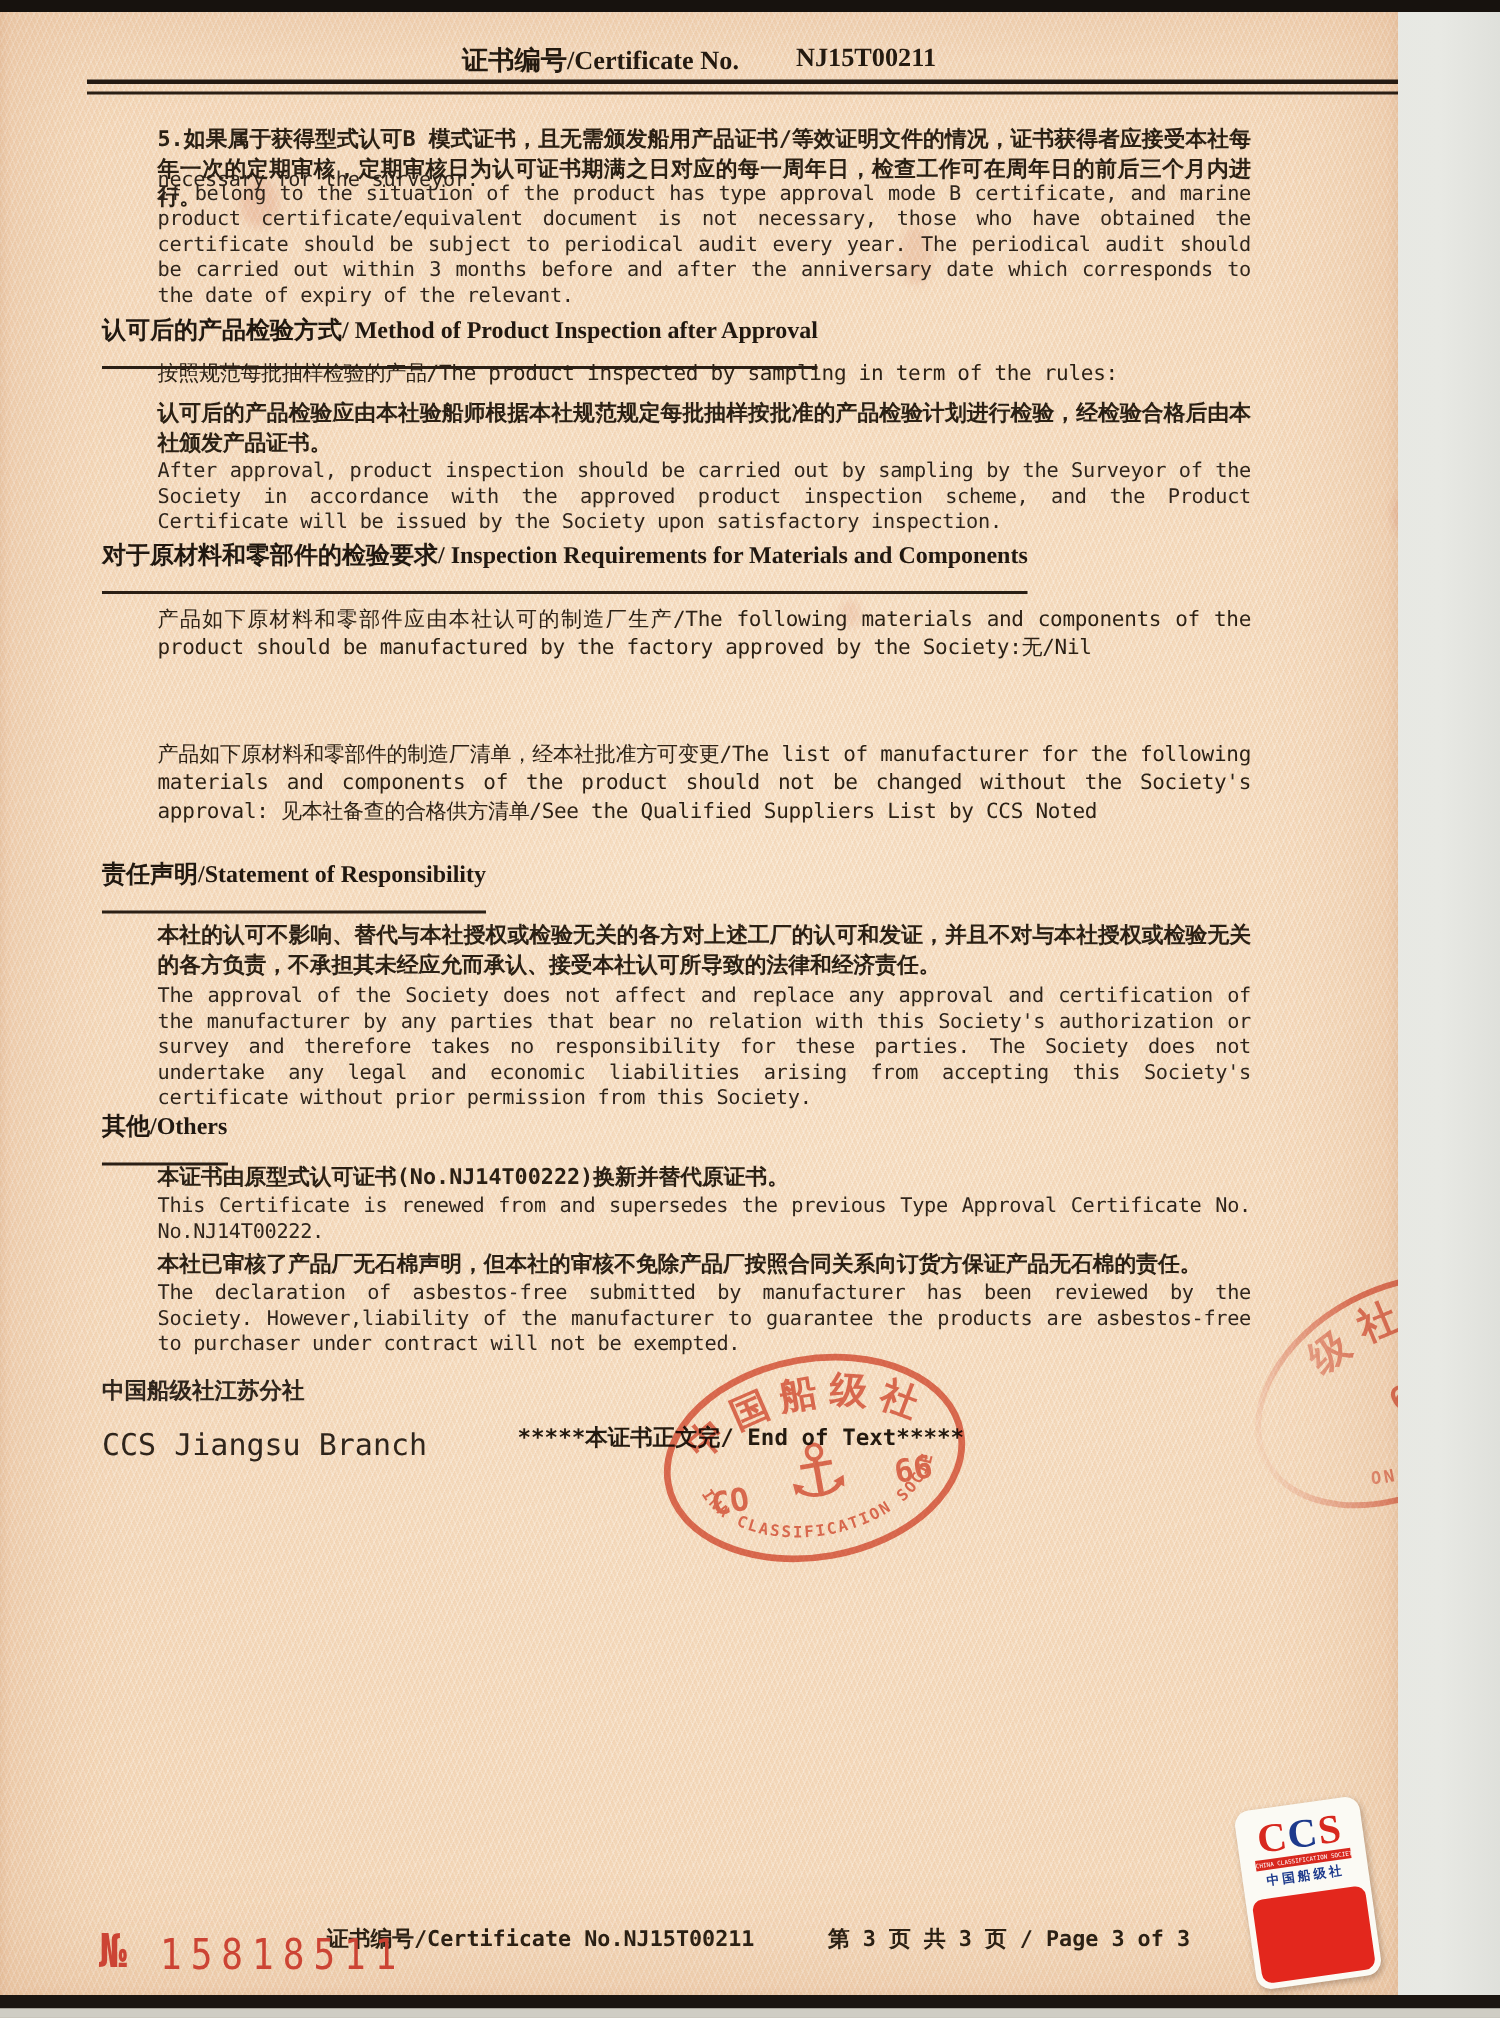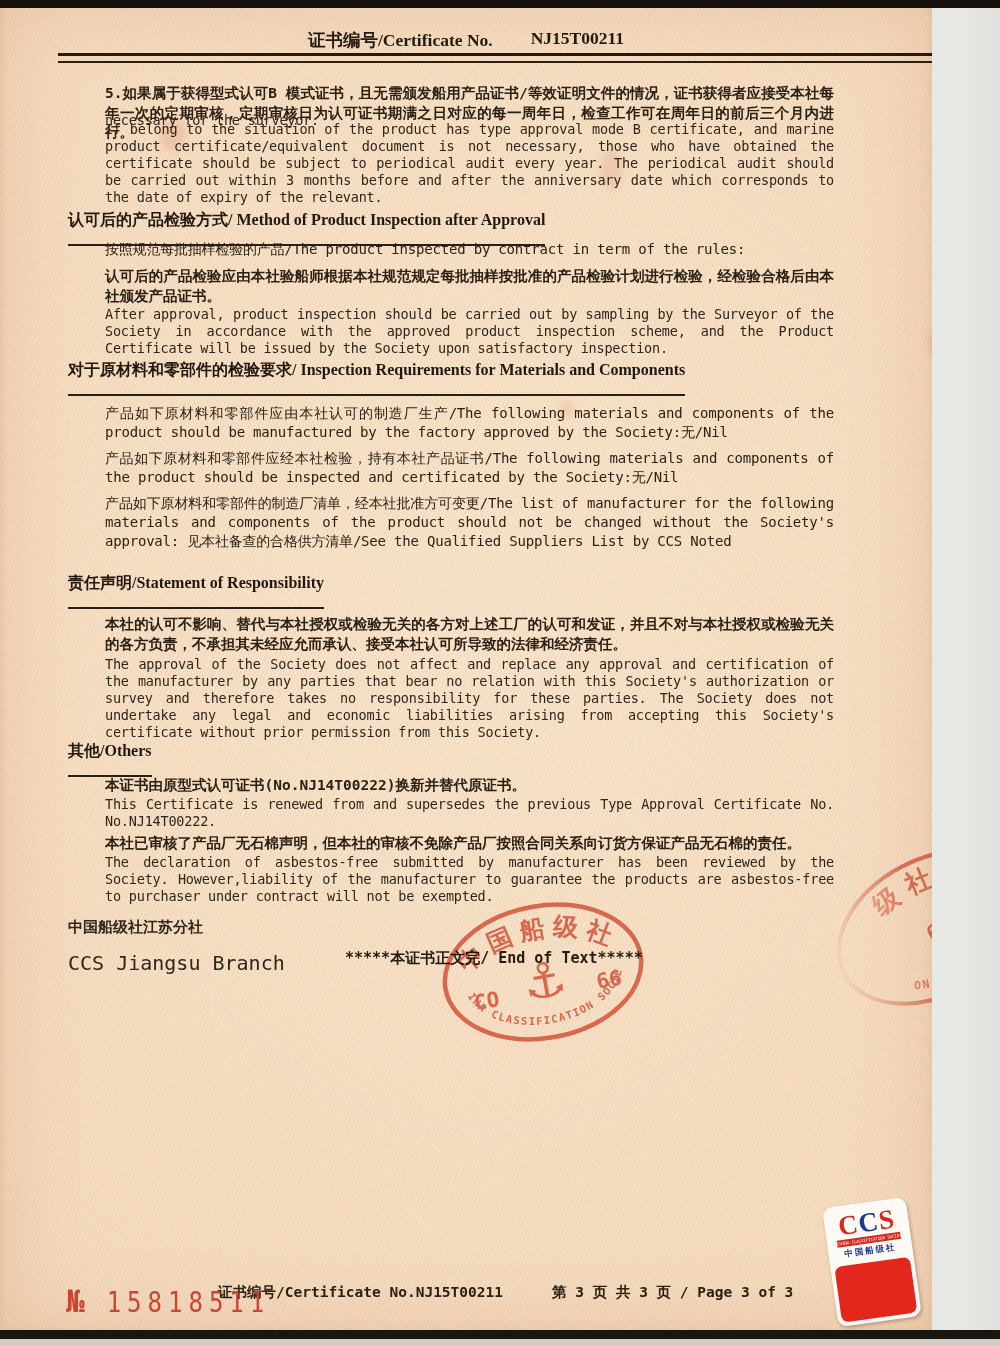--- a/index.html
+++ b/index.html
@@ -72,27 +72,26 @@
       <span>证书编号/Certificate No.</span>
       <span>NJ15T00211</span>
     </div>
     <div class="rule"></div>
 
     <div class="t" style="top:64px;margin-top:48px;">necessary for the surveyor.</div>
     <div class="t zh" style="top:84px;">5.如果属于获得型式认可B 模式证书，且无需颁发船用产品证书/等效证明文件的情况，证书获得者应接受本社每年一次的定期审核，定期审核日为认可证书期满之日对应的每一周年日，检查工作可在周年日的前后三个月内进行。</div>
     <div class="t" style="top:121px;">If belong to the situation of the product has type approval mode B certificate, and marine product certificate/equivalent document is not necessary, those who have obtained the certificate should be subject to periodical audit every year. The periodical audit should be carried out within 3 months before and after the anniversary date which corresponds to the date of expiry of the relevant.</div>
 
     <div class="hd" style="top:210px;"><span>认可后的产品检验方式/ Method of Product Inspection after Approval</span></div>
-    <div class="t mix" style="top:240px;">按照规范每批抽样检验的产品/The product inspected by contract in term of the rules:</div>
+    <div class="t mix" style="top:240px;">按照规范每批抽样检验的产品/The product inspected by sampling in term of the rules:</div>
     <div class="t zh" style="top:267px;">认可后的产品检验应由本社验船师根据本社规范规定每批抽样按批准的产品检验计划进行检验，经检验合格后由本社颁发产品证书。</div>
     <div class="t" style="top:306px;">After approval, product inspection should be carried out by sampling by the Surveyor of the Society in accordance with the approved product inspection scheme, and the Product Certificate will be issued by the Society upon satisfactory inspection.</div>
 
     <div class="hd" style="top:360px;"><span>对于原材料和零部件的检验要求/ Inspection Requirements for Materials and Components</span></div>
     <div class="t mix" style="top:404px;">产品如下原材料和零部件应由本社认可的制造厂生产/The following materials and components of the product should be manufactured by the factory approved by the Society:无/Nil</div>
-    <div class="t mix" style="top:449px;">产品如下原材料和零部件应经本社检验，持有本社产品证书/The following materials and components of the product should be inspected and certificated by the Society:无/Nil</div>
     <div class="t mix" style="top:494px;">产品如下原材料和零部件的制造厂清单，经本社批准方可变更/The list of manufacturer for the following materials and components of the product should not be changed without the Society's approval: 见本社备查的合格供方清单/See the Qualified Suppliers List by CCS Noted</div>
 
     <div class="hd" style="top:573px;"><span>责任声明/Statement of Responsibility</span></div>
     <div class="t zh" style="top:615px;">本社的认可不影响、替代与本社授权或检验无关的各方对上述工厂的认可和发证，并且不对与本社授权或检验无关的各方负责，不承担其未经应允而承认、接受本社认可所导致的法律和经济责任。</div>
     <div class="t" style="top:656px;">The approval of the Society does not affect and replace any approval and certification of the manufacturer by any parties that bear no relation with this Society's authorization or survey and therefore takes no responsibility for these parties. The Society does not undertake any legal and economic liabilities arising from accepting this Society's certificate without prior permission from this Society.</div>
 
     <div class="hd" style="top:741px;"><span>其他/Others</span></div>
     <div class="t zh" style="top:776px;">本证书由原型式认可证书(No.NJ14T00222)换新并替代原证书。</div>
     <div class="t" style="top:796px;">This Certificate is renewed from and supersedes the previous Type Approval Certificate No. No.NJ14T00222.</div>
     <div class="t zh" style="top:834px;">本社已审核了产品厂无石棉声明，但本社的审核不免除产品厂按照合同关系向订货方保证产品无石棉的责任。</div>

